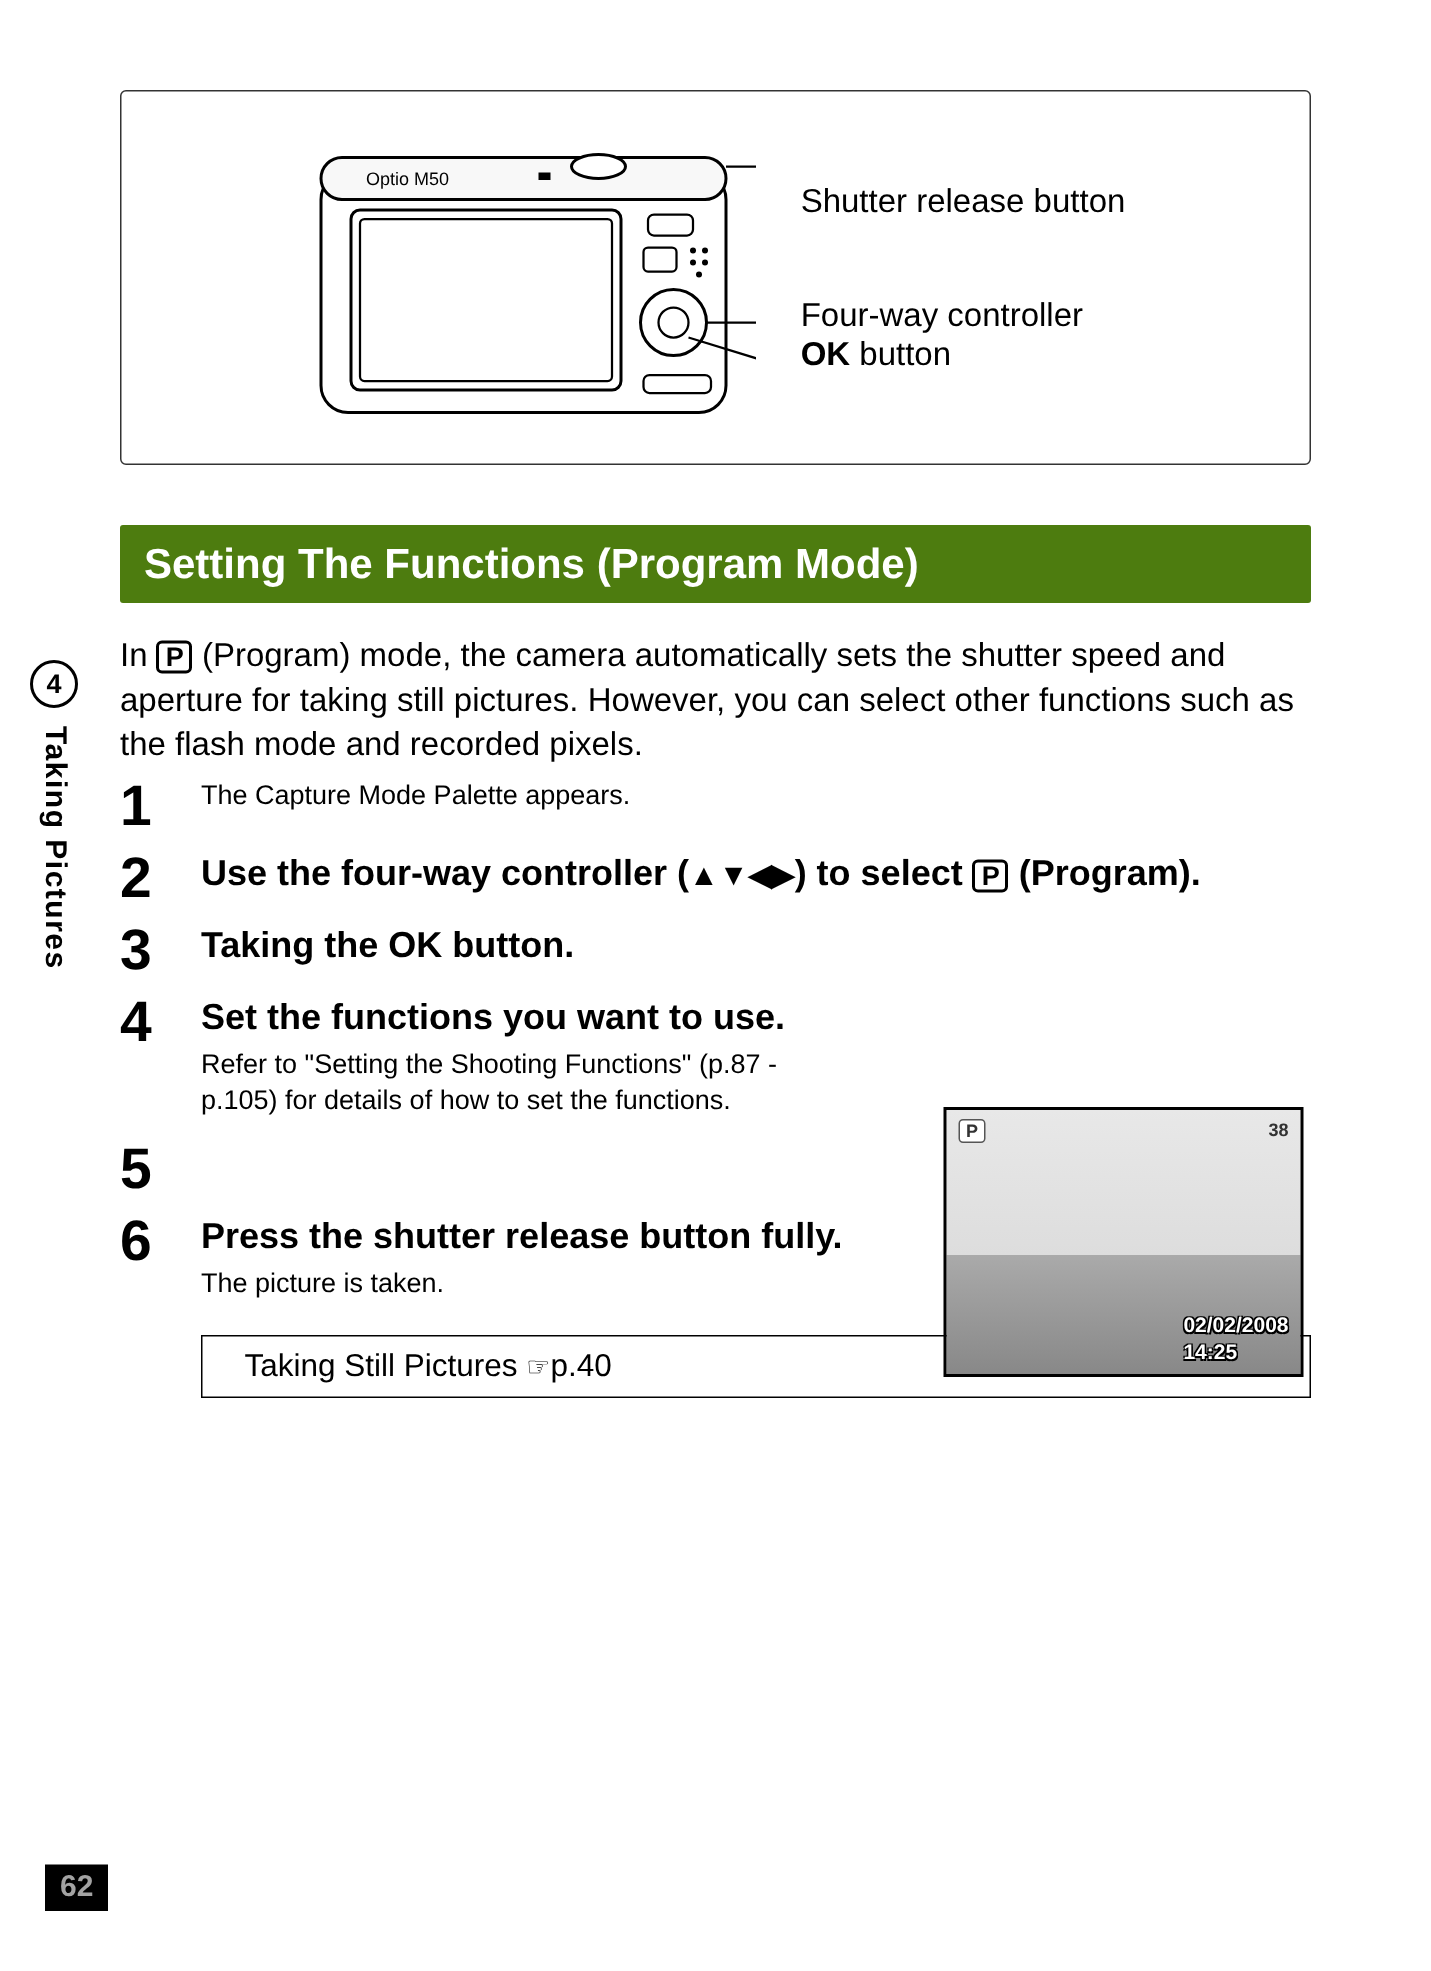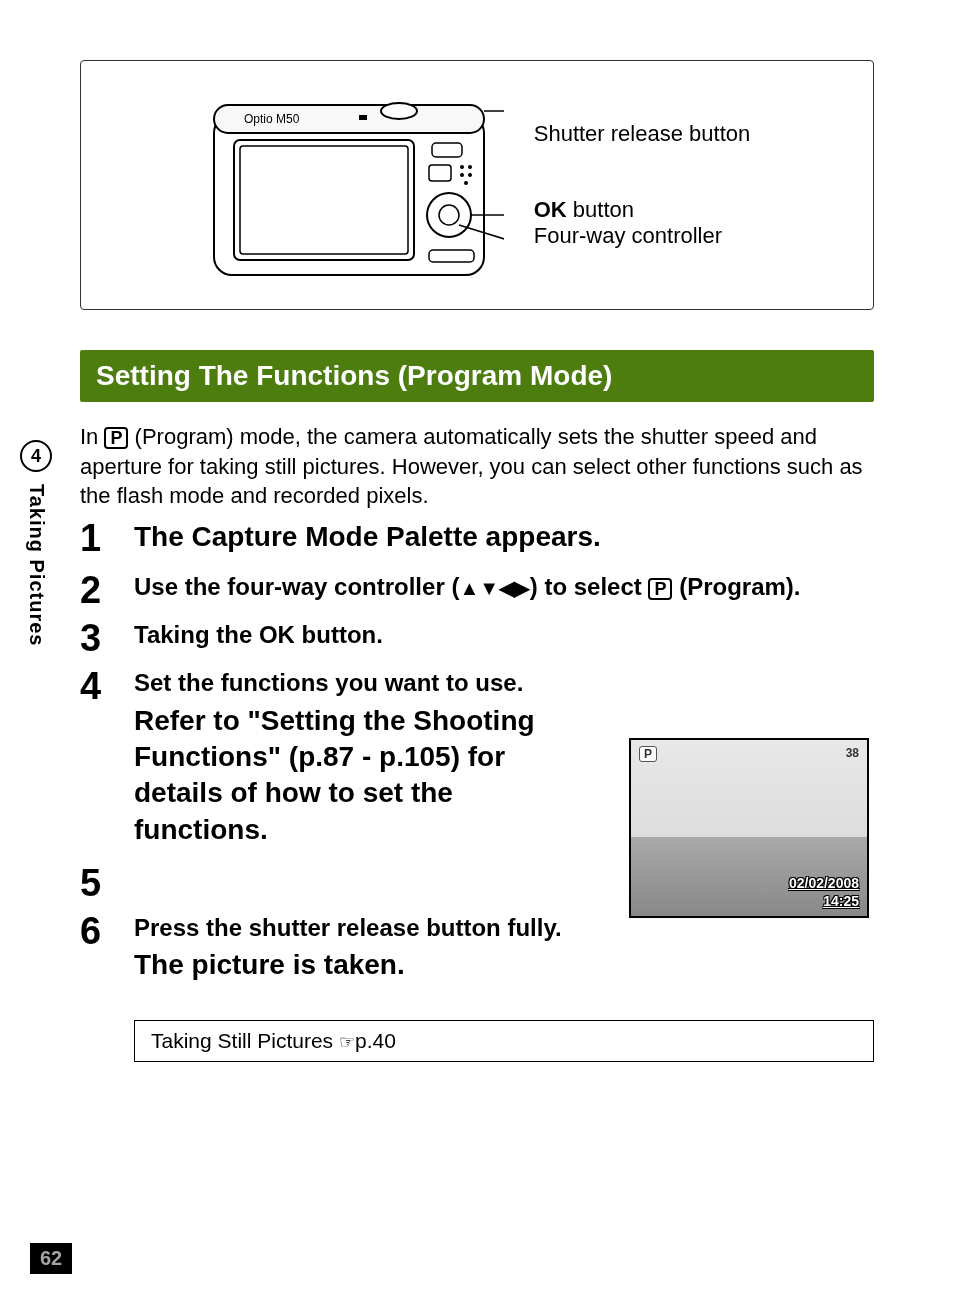--- a/index.html
+++ b/index.html
@@ -134,24 +134,23 @@
     line-height: 1;
   }
   .step-body { flex: 1; }
   .step-title {
     font-size: 24px;
     font-weight: bold;
     line-height: 1.3;
     margin-bottom: 4px;
   }
   .step-desc {
-    font-size: 28px;
+    font-size: 18px;
     line-height: 1.3;
     margin-bottom: 6px;
-    font-weight: bold;
   }
   .ok-text { font-weight: bold; font-family: Arial; }
   .arrows { font-size: 20px; }
   .screenshot {
     position: absolute;
     right: 85px;
     top: 738px;
     width: 240px;
     height: 180px;
     border: 2px solid #000;
@@ -169,33 +168,32 @@
     border:1.5px solid #555;
     border-radius:3px;
     padding:0 4px;
     font-weight:bold;
     background:#fff;
   }
   .screenshot .bot {
     position:absolute;
     right:8px;
     bottom:6px;
-    text-align:right;
+    text-align:left;
     color:#fff;
     font-weight:bold;
     text-shadow:1px 1px 0 #000, -1px -1px 0 #000, 1px -1px 0 #000, -1px 1px 0 #000;
     font-size:14px;
     line-height:1.3;
-    text-decoration:underline;
   }
   .ref-box {
     border: 1.5px solid #000;
-    padding: 8px 16px;
+    padding: 8px 28px;
     font-size: 21px;
-    margin-top: 30px;
+    margin-top: 16px;
     margin-left: 54px;
   }
   .hand-icon { font-size:18px; }
   .step4-body, .step5-body { max-width: 430px; }
 </style>
 </head>
 <body>
 
 <div class="side-tab">
   <div class="circ">4</div>
@@ -225,24 +223,24 @@
       <circle cx="245" cy="130" r="22" fill="#fff" stroke="#000" stroke-width="2"></circle>
       <circle cx="245" cy="130" r="10" fill="#fff" stroke="#000" stroke-width="1.5"></circle>
       <rect x="225" y="165" width="45" height="12" rx="4" fill="#fff" stroke="#000" stroke-width="1.5"></rect>
       <line x1="280" y1="26" x2="320" y2="26" stroke="#000" stroke-width="1.5"></line>
       <line x1="267" y1="130" x2="320" y2="130" stroke="#000" stroke-width="1.5"></line>
       <line x1="255" y1="140" x2="320" y2="160" stroke="#000" stroke-width="1.5"></line>
     </svg>
     <div class="labels">
       <div class="row">Shutter release button</div>
       <div>
+        <div>Four-way controller</div>
         <div>
           <span class="ok-text">OK</span><span> button</span>
         </div>
-        <div>Four-way controller</div>
       </div>
     </div>
   </div>
 
   <div class="section-header">Setting The Functions (Program Mode)</div>
 
   <p class="intro">
     <span>In </span><span class="p-icon">P</span><span> (Program) mode, the camera automatically sets the shutter speed and aperture for taking still pictures. However, you can select other functions such as the flash mode and recorded pixels.</span>
   </p>
 

